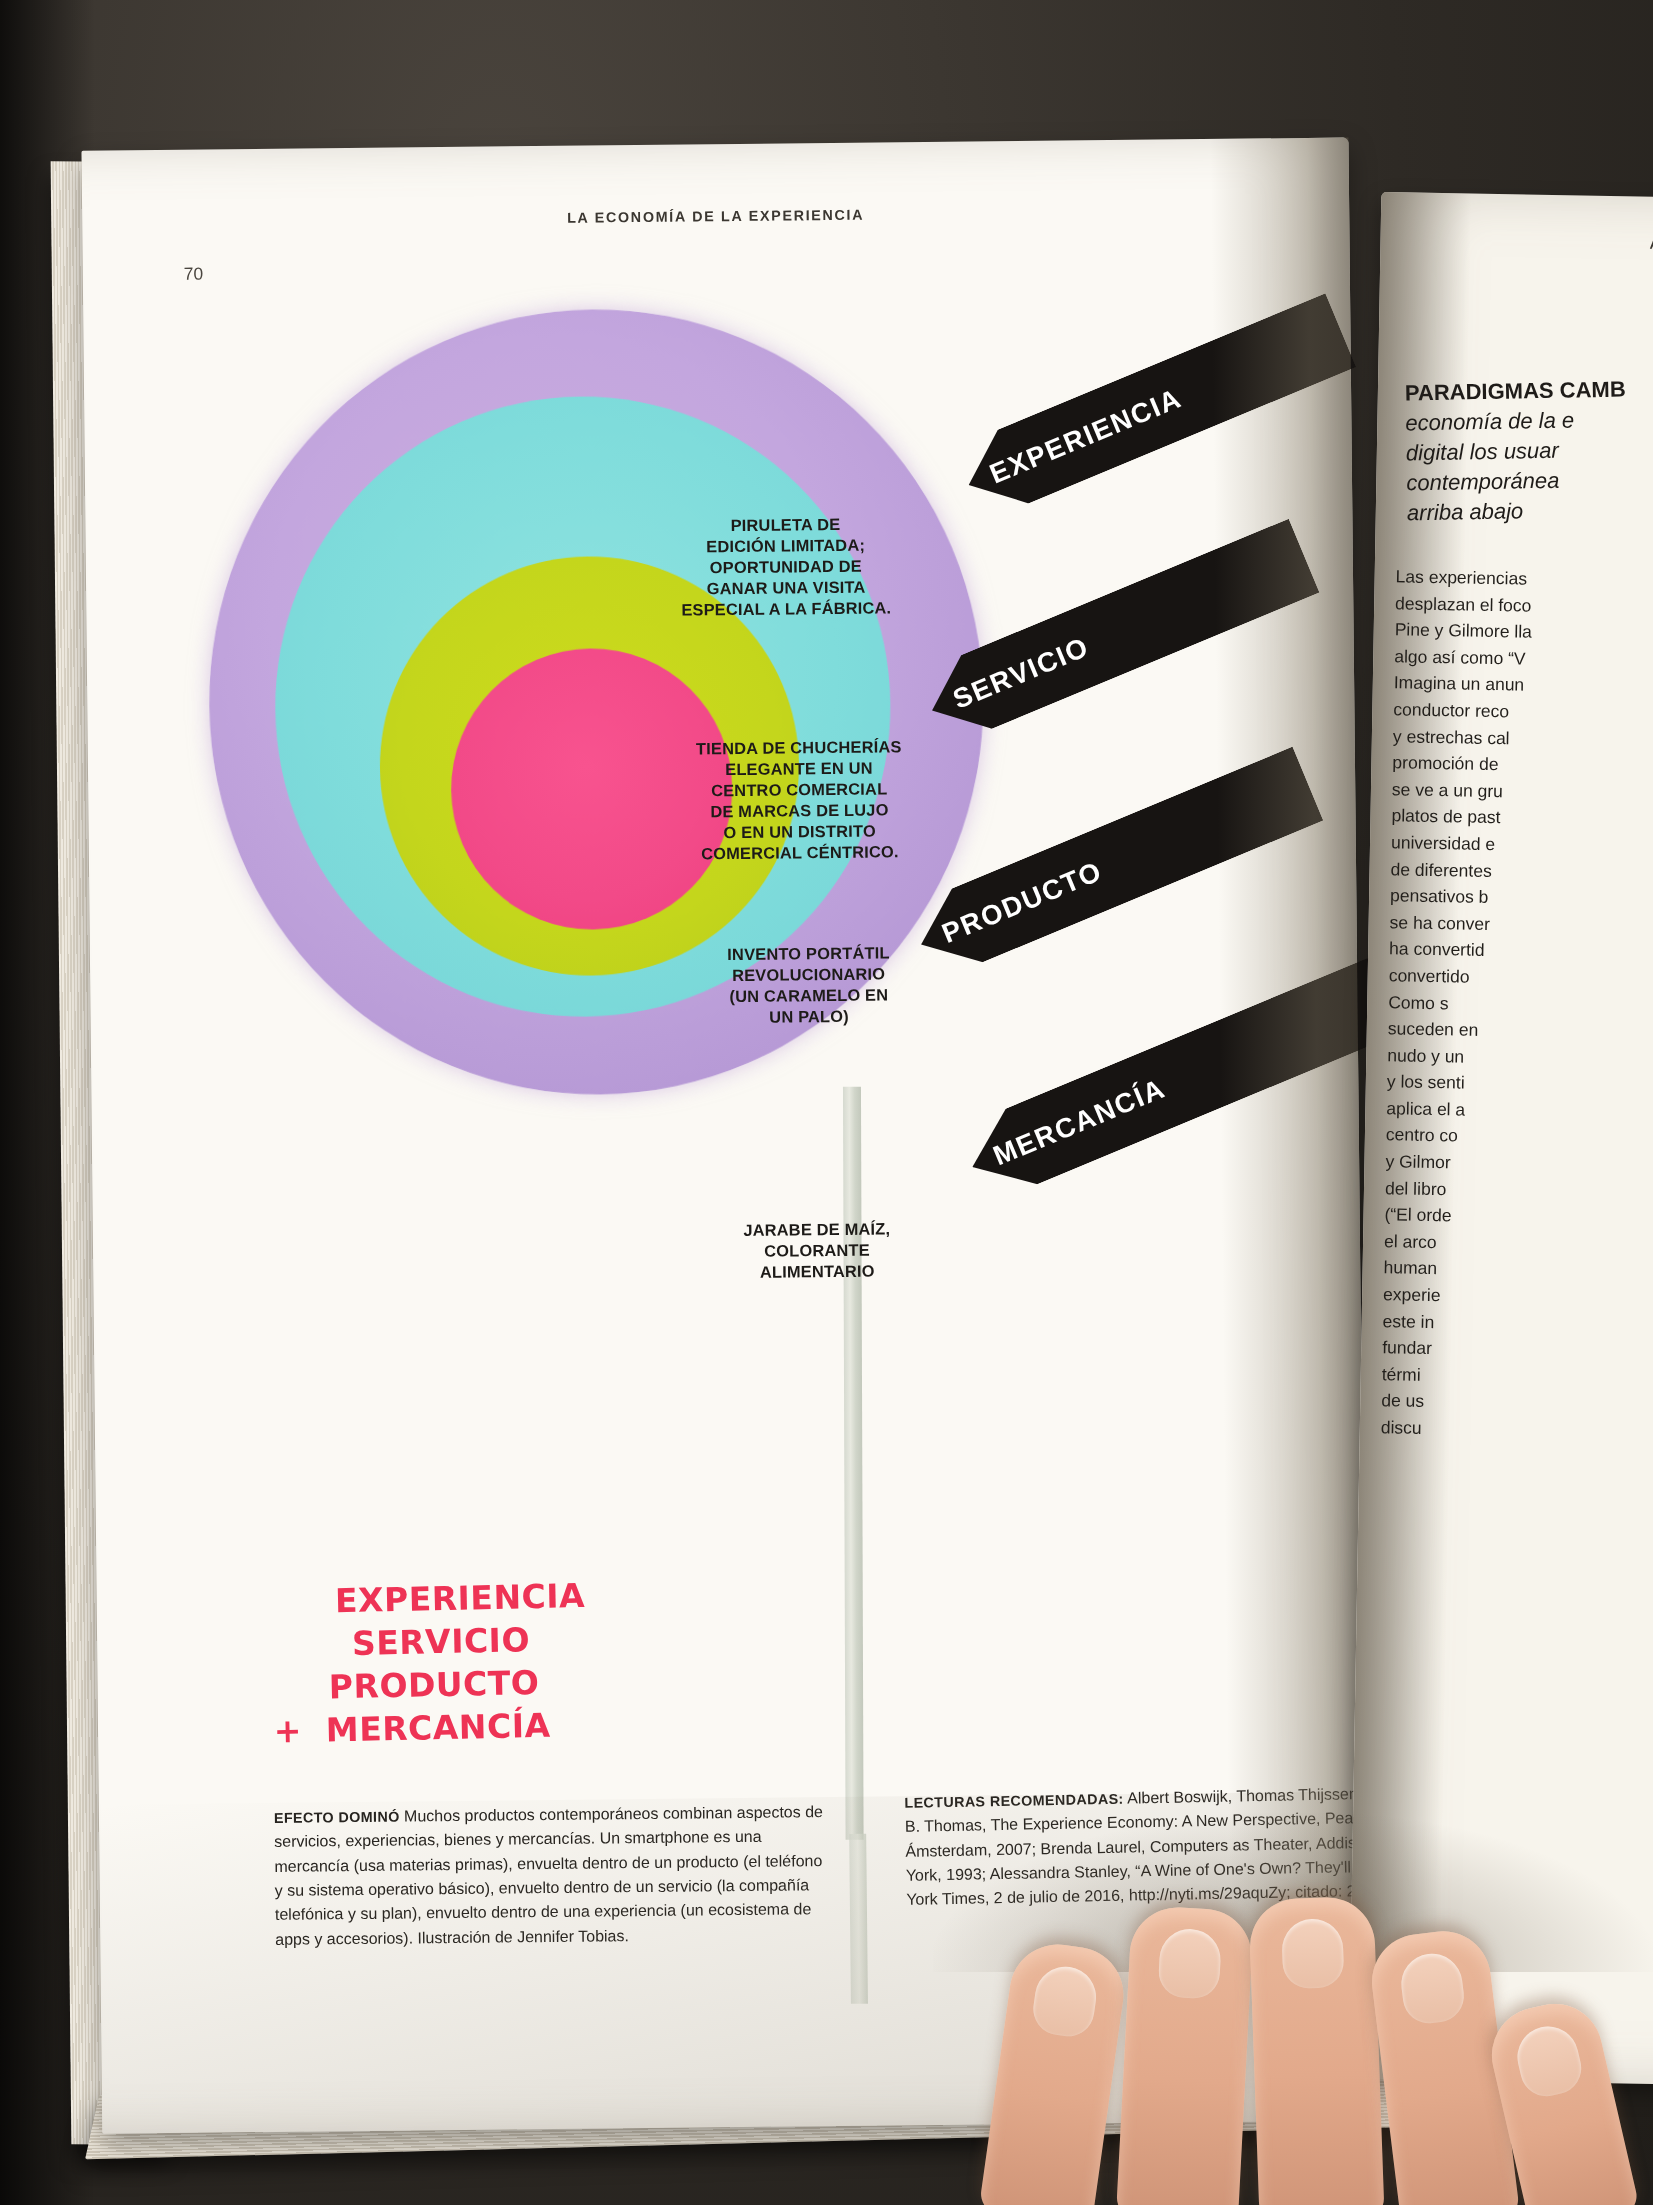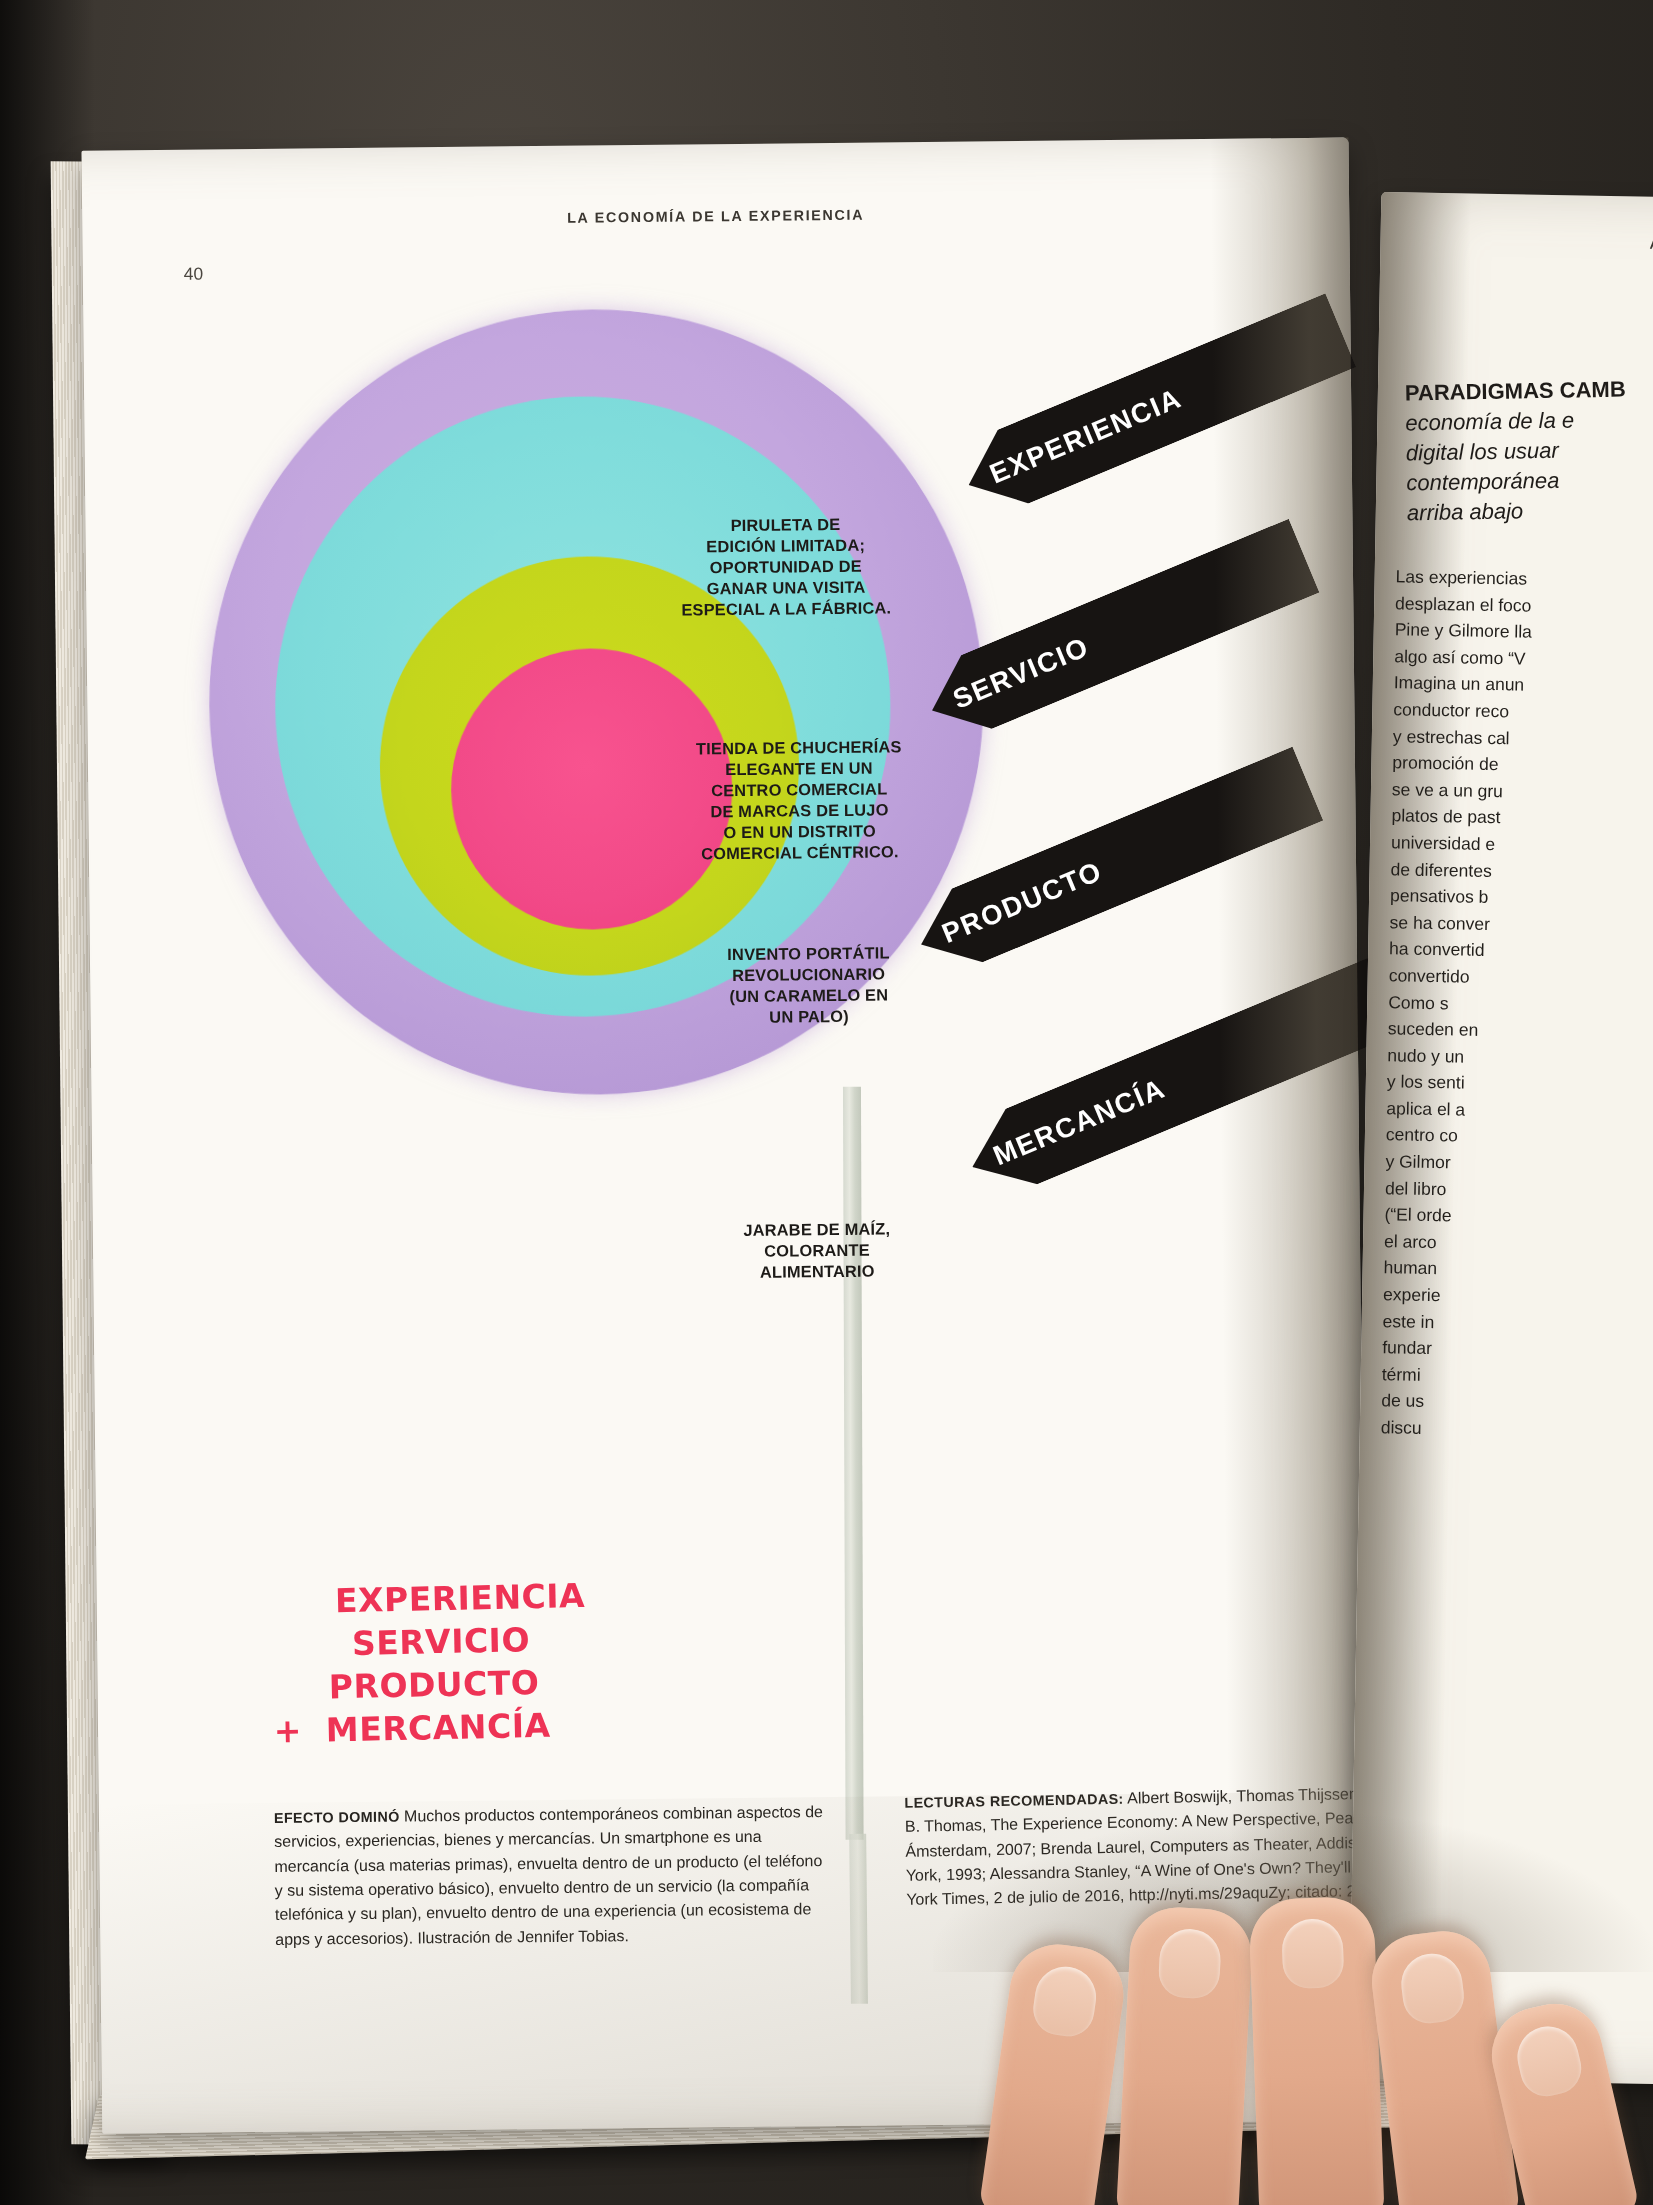--- a/index.html
+++ b/index.html
@@ -378,21 +378,21 @@
   <div class="table-shadow-left"></div>
 
   <div class="book">
 
     <div class="page-stack"></div>
     <div class="page-stack-bottom"></div>
 
     <div class="left-page">
 
       <div class="running-head">LA ECONOMÍA DE LA EXPERIENCIA</div>
-      <div class="folio">40</div>
+      <div class="folio">70</div>
 
       <div class="lolli">
         <div class="ring ring-purple"></div>
         <div class="ring ring-cyan"></div>
         <div class="ring ring-lime"></div>
         <div class="ring ring-pink"></div>
       </div>
       <div class="stick"></div>
       <div class="stick-lower"></div>
 

